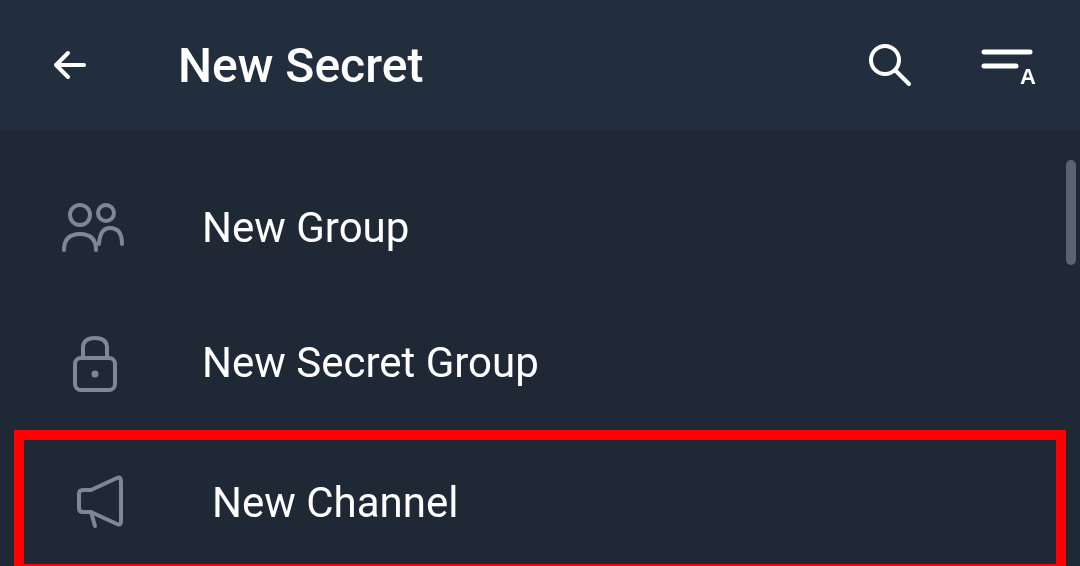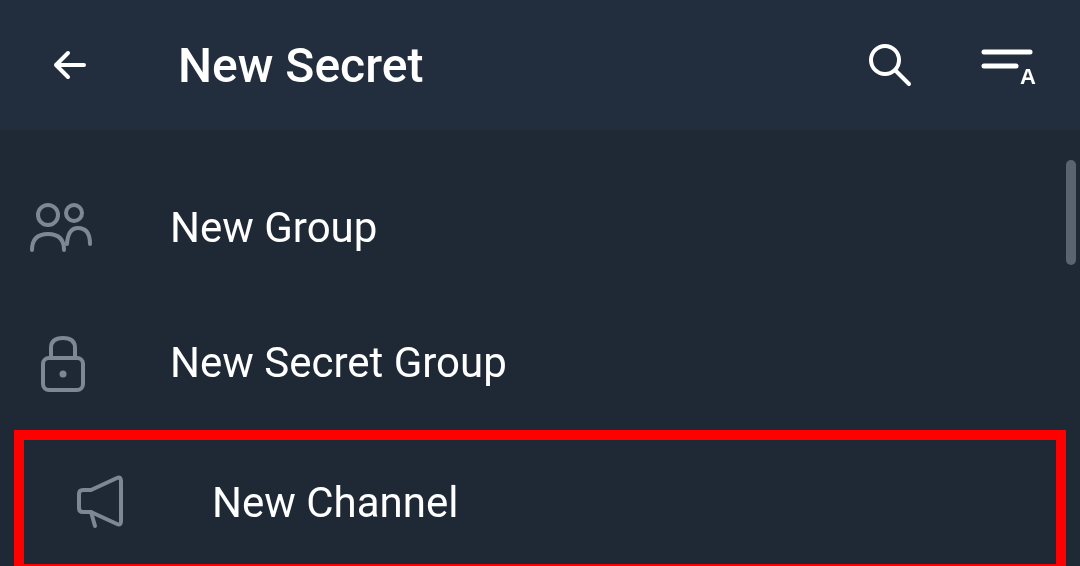--- a/index.html
+++ b/index.html
@@ -51,21 +51,21 @@
       justify-content: center;
       cursor: pointer;
     }
     .content {
       padding-top: 30px;
     }
     .option {
       height: 135px;
       display: flex;
       align-items: center;
-      padding-left: 28px;
+      padding-left: 60px;
       cursor: pointer;
     }
     .option-icon {
       width: 70px;
       height: 70px;
       display: flex;
       align-items: center;
       justify-content: center;
     }
     .option-label {

